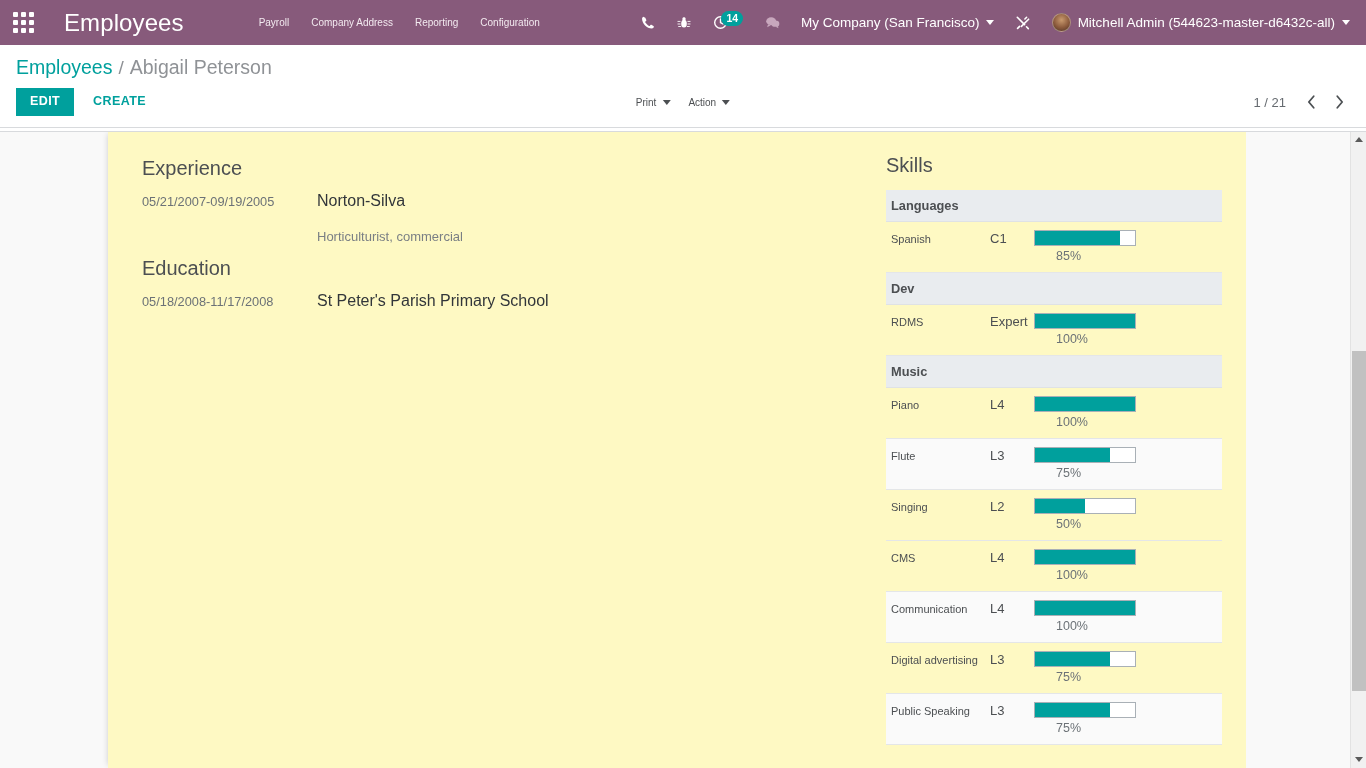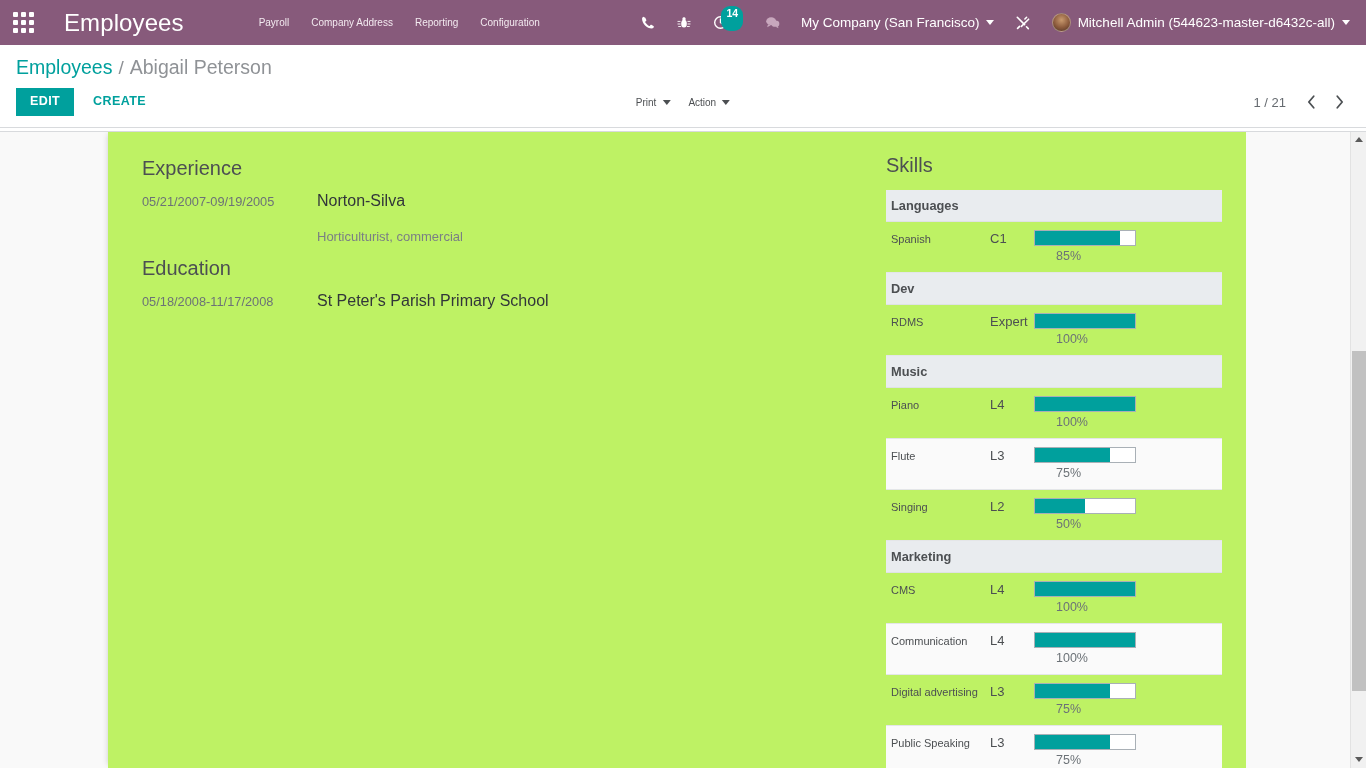--- a/index.html
+++ b/index.html
@@ -64,21 +64,21 @@
     cursor: pointer; position: relative;
     color: #ffffff;
   }
   .sys-icon svg { display: block; }
   .badge {
     background: #00A09D;
     color: #ffffff;
     font-size: 10.5px;
     font-weight: bold;
     border-radius: 9px;
-    padding: 1px 5px 11px 5px;
+    padding: 1px 5px 1px 5px;
     margin-left: -7px;
     margin-top: -9px;
     line-height: 13px;
   }
   .company-switch {
     font-size: 13.5px;
     color: #ffffff;
     padding: 4px 10px;
     display: flex; align-items: center; gap: 6px;
     cursor: pointer; height: 45px;
@@ -176,21 +176,21 @@
   .sheet-bg {
     position: absolute;
     top: 0; left: 0; right: 16px; bottom: 0;
     background: #f9f9f9;
   }
   .sheet {
     position: absolute;
     top: 0; left: 108px;
     width: 1138px;
     bottom: 0;
-    background: #bef264;
+    background: #fef9c3;
     box-shadow: -3px 0 6px -3px rgba(0,0,0,0.18);
     padding: 16px 0 4px 0;
   }
   .sheet-inner { display: flex; padding: 0 24px; }
   .col-left { width: 735px; padding-left: 10px; }
   .col-right { width: 370px; padding-left: 34px; }
 
   
   h3.section-title {
     font-size: 20px;
@@ -529,23 +529,20 @@
               <tr class="skill-row">
                 <td class="td-name">Singing</td>
                 <td class="td-level">L2</td>
                 <td class="td-bar">
                   <div class="bar-outer">
                     <div class="bar-fill" style="width: 50%;"></div>
                   </div>
                   <div class="bar-pct">50%</div>
                 </td>
               </tr>
-              <tr class="skill-group-row">
-                <td colspan="3">Marketing</td>
-              </tr>
               <tr class="skill-row">
                 <td class="td-name">CMS</td>
                 <td class="td-level">L4</td>
                 <td class="td-bar">
                   <div class="bar-outer">
                     <div class="bar-fill" style="width: 100%;"></div>
                   </div>
                   <div class="bar-pct">100%</div>
                 </td>
               </tr>

